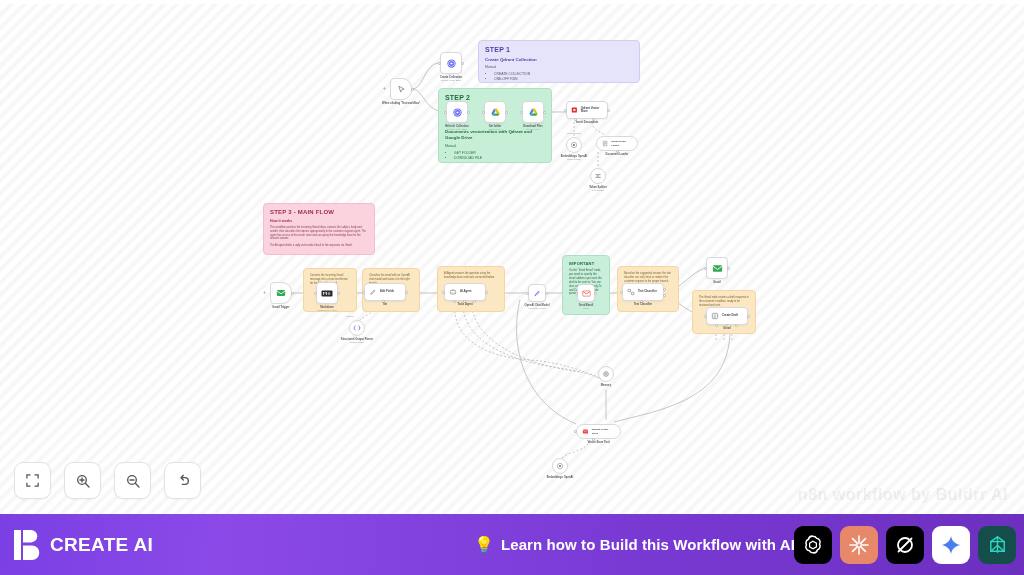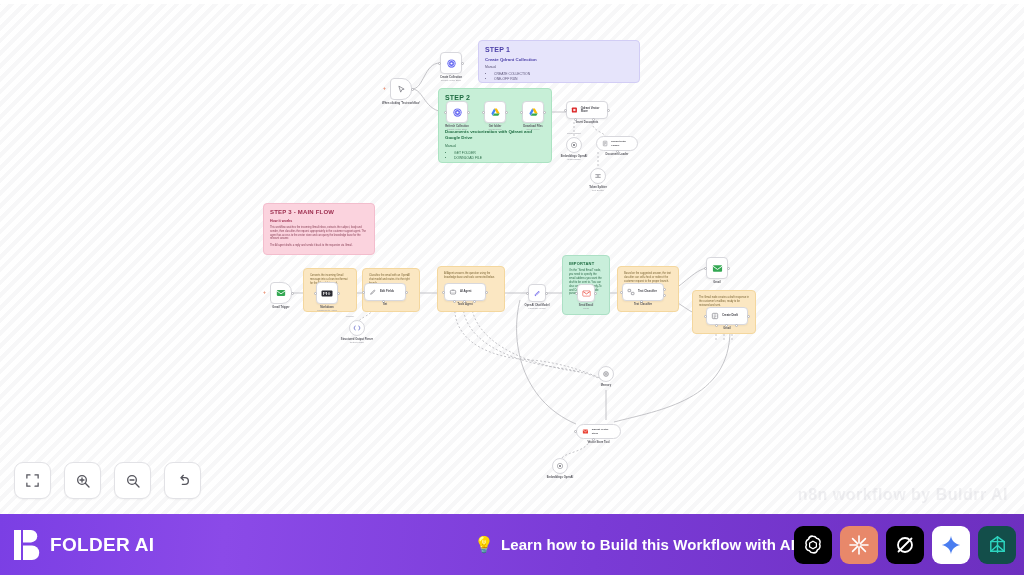--- a/index.html
+++ b/index.html
@@ -574,21 +574,21 @@
 
   <div id="footer">
     <div id="brand">
       <div id="brandmark">
         <svg width="27" height="30" viewBox="0 0 27 30">
           <rect x="0" y="0" width="7" height="30" fill="#ffffff"></rect>
           <path d="M9 0h8a6.2 6.2 0 010 12.4H9z" fill="#ffffff"></path>
           <path d="M9 15.5h9a7 7 0 010 14.5H9z" fill="#ffffff"></path>
         </svg>
       </div>
-      <div id="brandname">FOLDER AI</div>
+      <div id="brandname">CREATE AI</div>
     </div>
 
     <div id="cta">
       <span class="bulb">💡</span>
       <span id="ctatext">Learn how to Build this Workflow with AI:</span>
     </div>
 
     <div id="ailist">
       <div class="aibtn" style="background:#000;">
         <svg width="24" height="24" viewBox="0 0 24 24">

